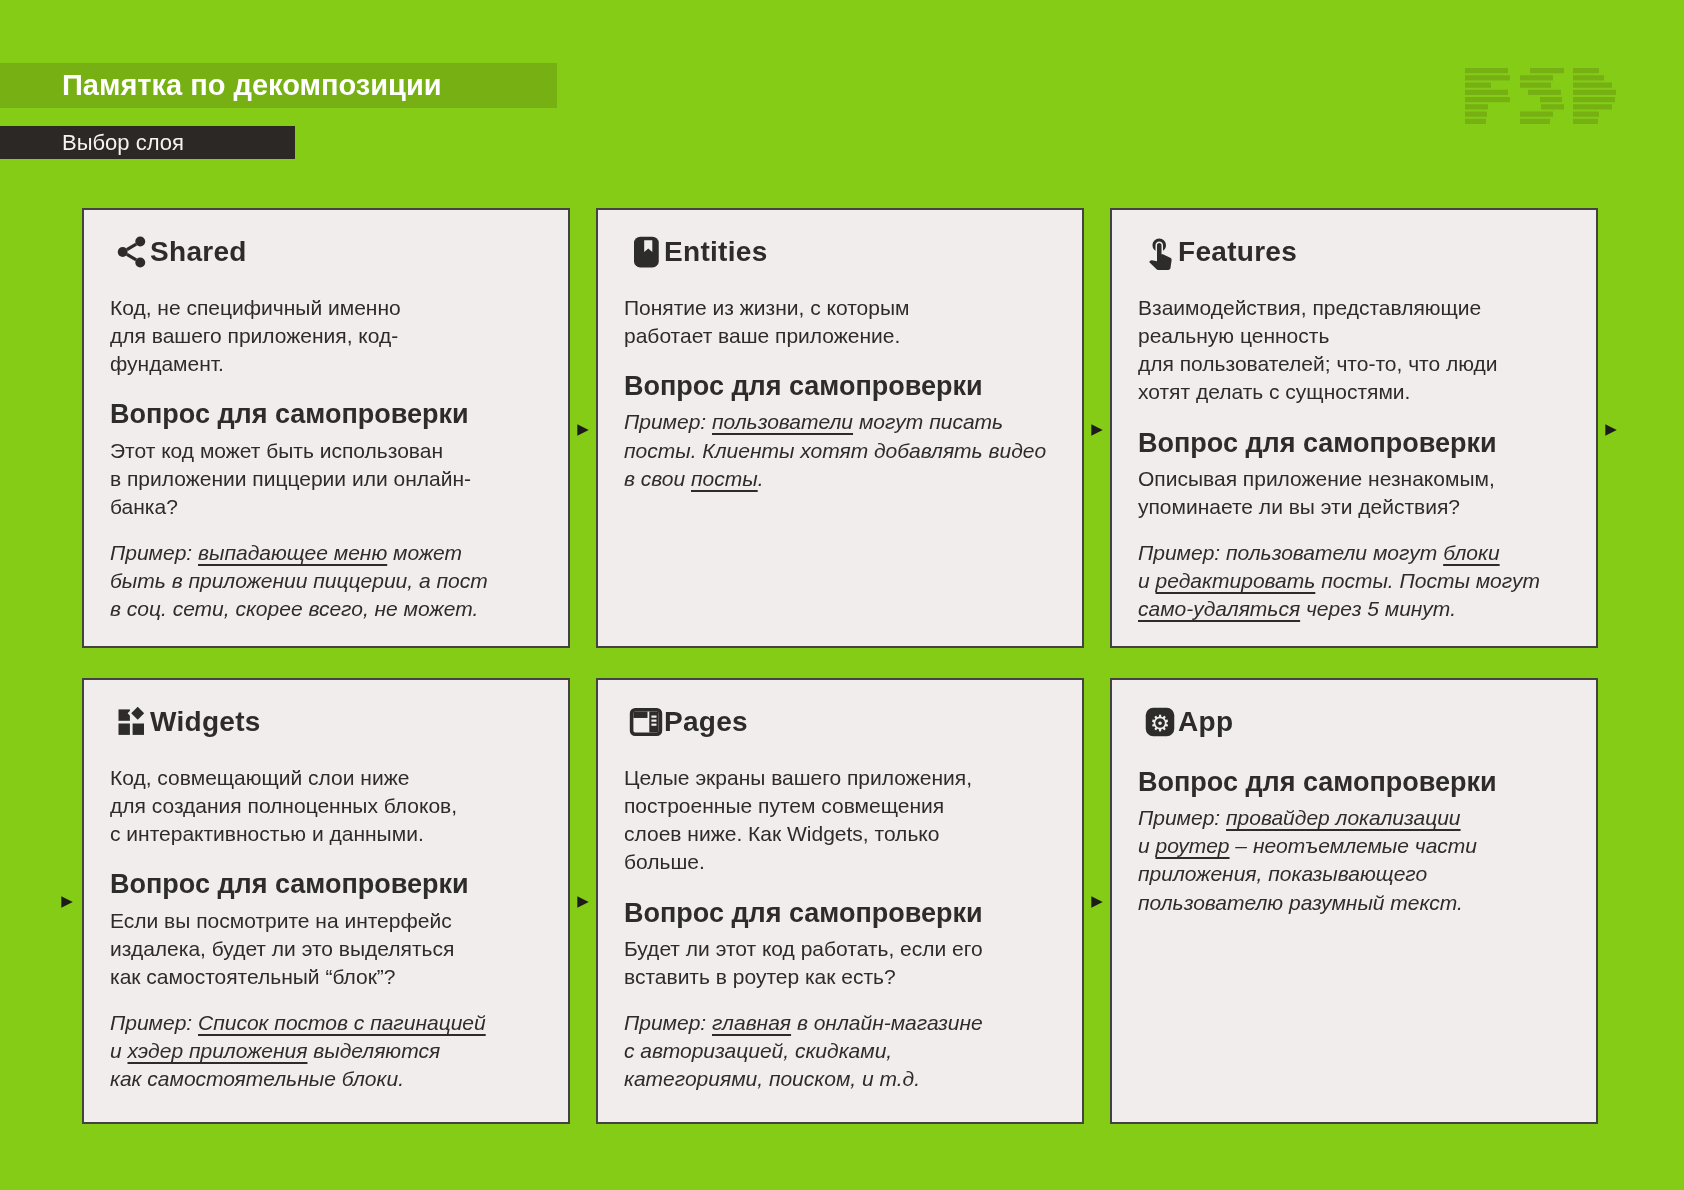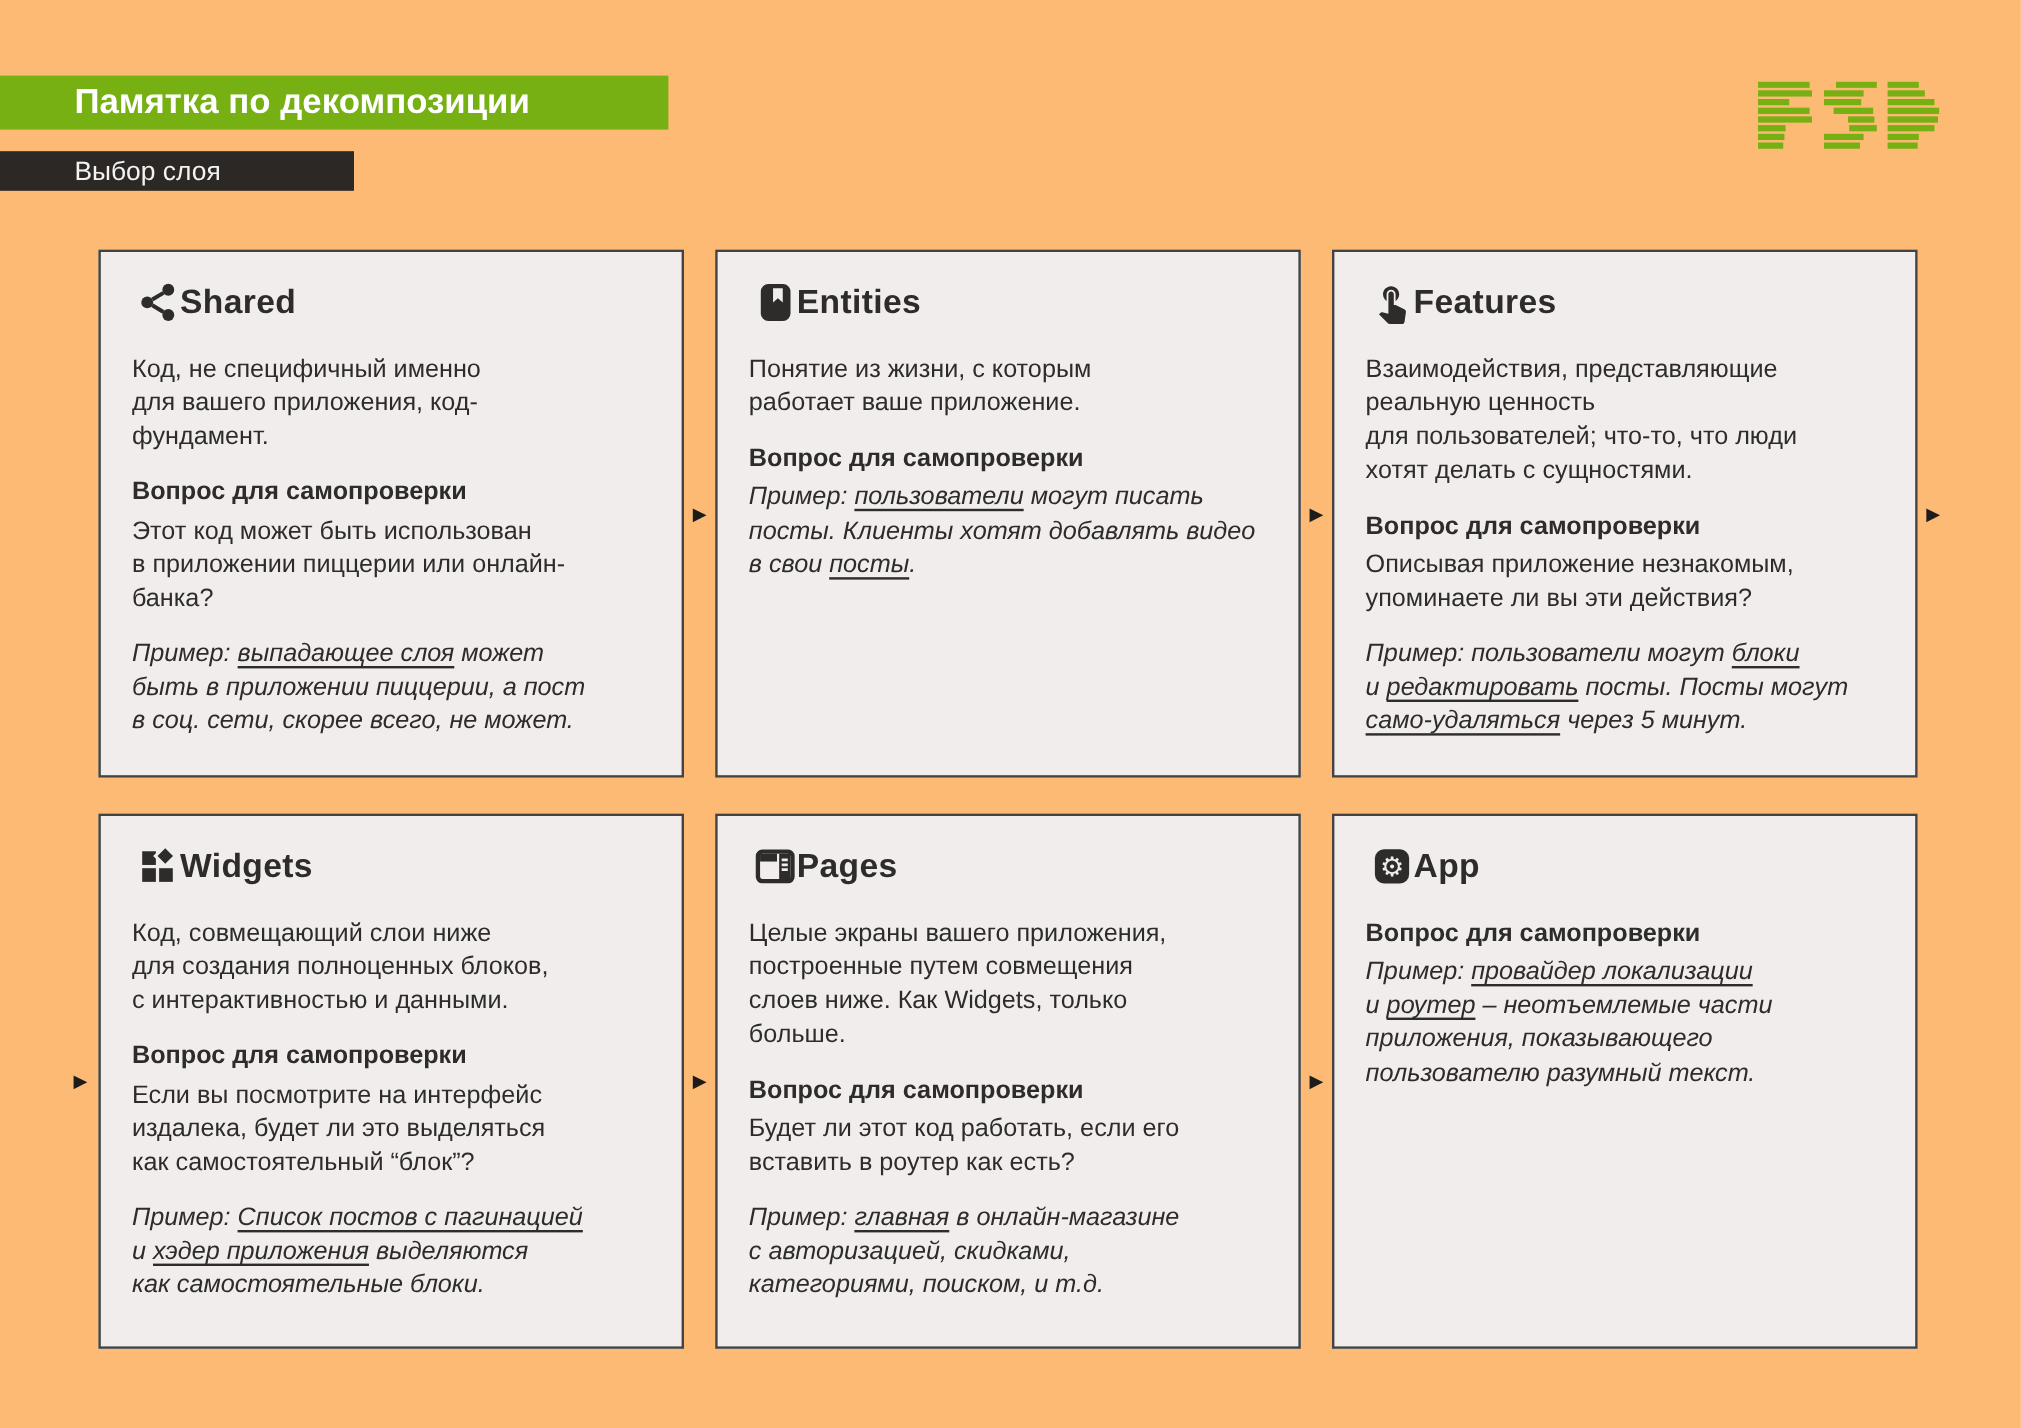--- a/index.html
+++ b/index.html
@@ -1,37 +1,37 @@
 <!DOCTYPE html>
 <html><head>
 <meta charset="utf-8">
 <style>
   html,body{margin:0;padding:0;}
   body{width:1684px;height:1190px;font-family:"Liberation Sans","DejaVu Sans",sans-serif;}
-  .page{position:relative;width:1684px;height:1190px;background:#fdba74;overflow:hidden;}
+  .page{position:relative;width:1684px;height:1190px;background:#84cc16;overflow:hidden;}
 
   .hdr-green{position:absolute;left:0;top:63px;width:557px;height:45px;background:#76b013;
     color:#ffffff;display:flex;align-items:center;padding-left:62px;box-sizing:border-box;
     font-size:29px;font-weight:bold;}
   .hdr-dark{position:absolute;left:0;top:126px;width:295px;height:33px;background:#2b2826;
     color:#f4f3f2;display:flex;align-items:center;padding-left:62px;box-sizing:border-box;
     font-size:22px;font-weight:normal;}
   .logo{position:absolute;left:1465px;top:68px;width:155px;height:58px;}
 
   .grid{position:absolute;left:82px;top:208px;display:grid;
     grid-template-columns:repeat(3,488px);grid-template-rows:440px 446px;
     column-gap:26px;row-gap:30px;}
   .card{background:#f0edec;border:2px solid #454341;box-sizing:border-box;
     padding:22px 18px 0 26px;color:#2e2c2a;overflow:hidden;}
   .card-head{display:flex;align-items:center;margin:2px 0 24px 4px;}
   .icon{width:36px;height:36px;flex:none;}
   .icon svg{width:100%;height:100%;display:block;}
   .card-title{font-size:28px;font-weight:bold;margin:0;letter-spacing:0.3px;}
   .desc,.question,.example{font-size:21px;line-height:1.34;margin:0 0 18px;white-space:pre-line;}
-  .q-label{font-size:21px;font-weight:bold;margin:0 0 4px;line-height:1.34;}
+  .q-label{font-size:27px;font-weight:bold;margin:0 0 4px;line-height:1.34;}
   .example{font-style:italic;margin-bottom:0;}
   .u{text-decoration:underline;text-decoration-thickness:1.5px;text-underline-offset:4px;}
 
   .arrow{position:absolute;transform:translate(-50%,-50%);font-size:15px;color:#1d1c1b;
     font-family:"DejaVu Sans",sans-serif;line-height:1;}
   .a1{left:583px;top:429px;} .a2{left:1097px;top:429px;} .a3{left:1611px;top:429px;}
   .a4{left:67px;top:901px;}  .a5{left:583px;top:901px;}  .a6{left:1097px;top:901px;}
 </style>
 </head>
 <body>
@@ -91,21 +91,21 @@
         </span>
         <h2 class="card-title">Shared</h2>
       </div>
       <p class="desc">Код, не специфичный именно
 для вашего приложения, код-
 фундамент.</p>
       <h3 class="q-label">Вопрос для самопроверки</h3>
       <p class="question">Этот код может быть использован
 в приложении пиццерии или онлайн-
 банка?</p>
-      <p class="example"><span>Пример: </span><span class="u">выпадающее слоя</span><span> может
+      <p class="example"><span>Пример: </span><span class="u">выпадающее меню</span><span> может
 быть в приложении пиццерии, а пост
 в соц. сети, скорее всего, не может.</span></p>
     </article>
 
     <article class="card">
       <div class="card-head">
         <span class="icon">
           <svg viewBox="0 0 24 24">
             <rect x="4" y="1.8" width="16.5" height="20.5" rx="4.2" fill="#2e2c2a"></rect>
             <path d="M10.8 4.2h5.4v7.8l-2.7-2.3-2.7 2.3z" fill="#f0edec"></path>

